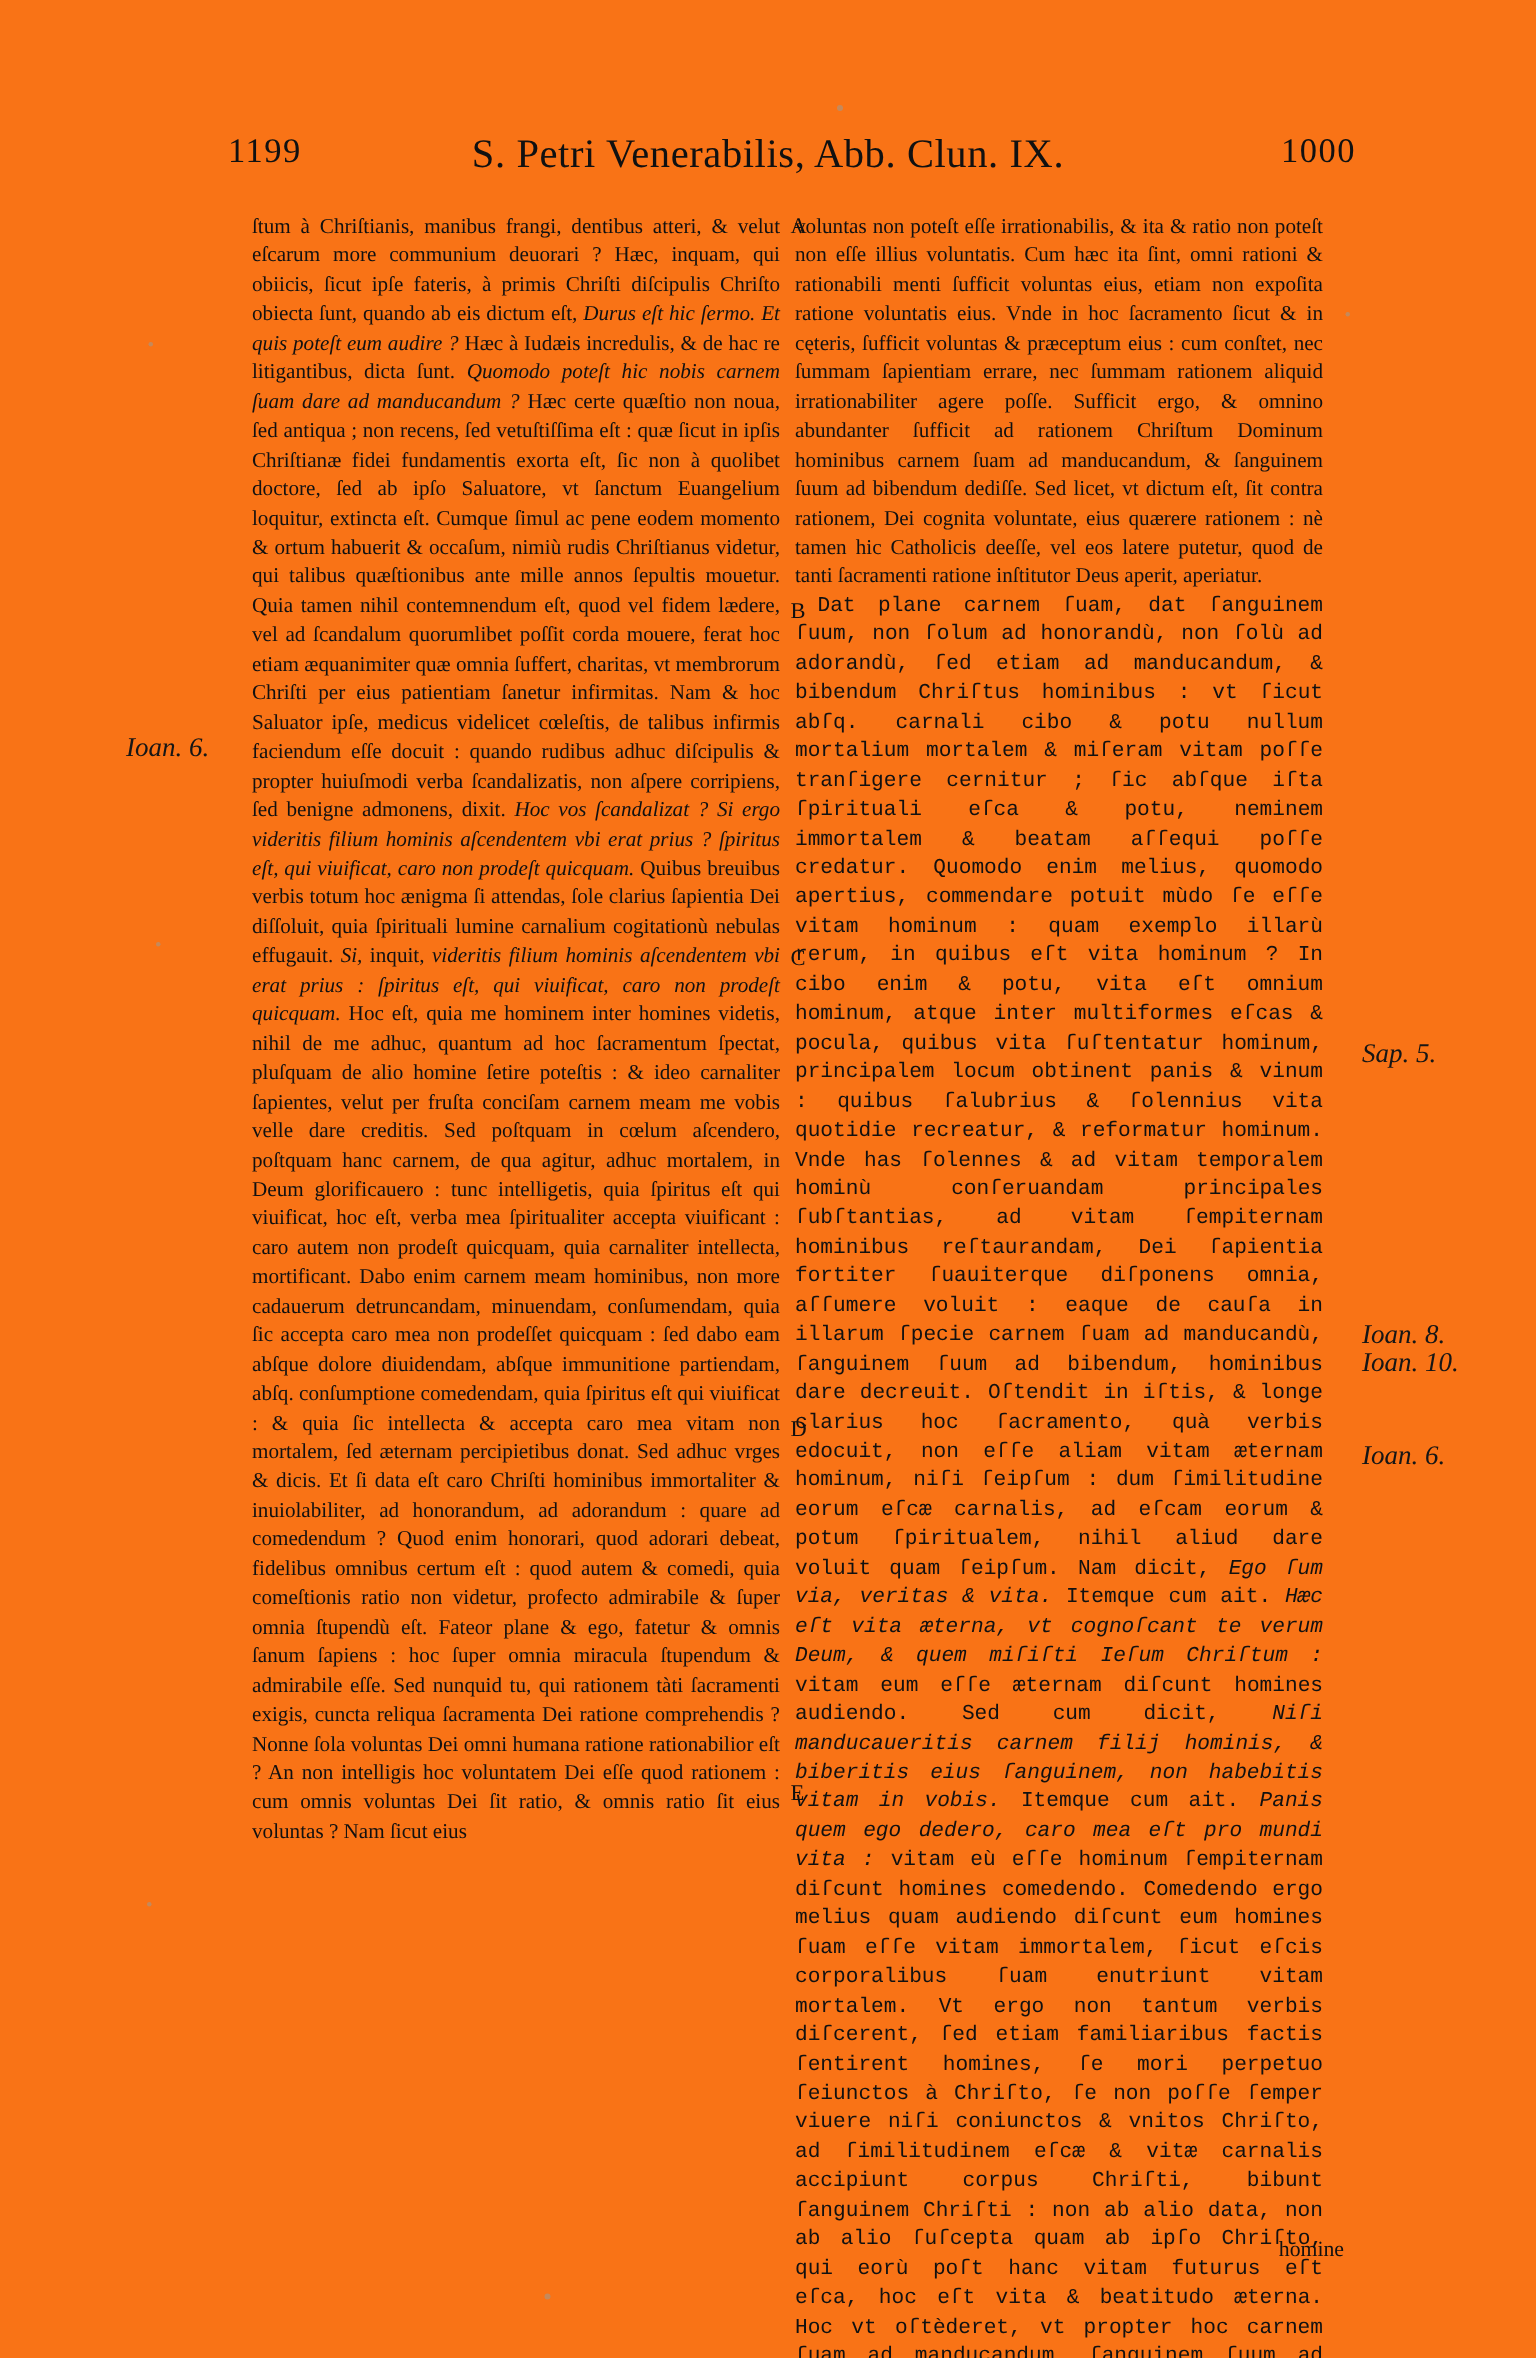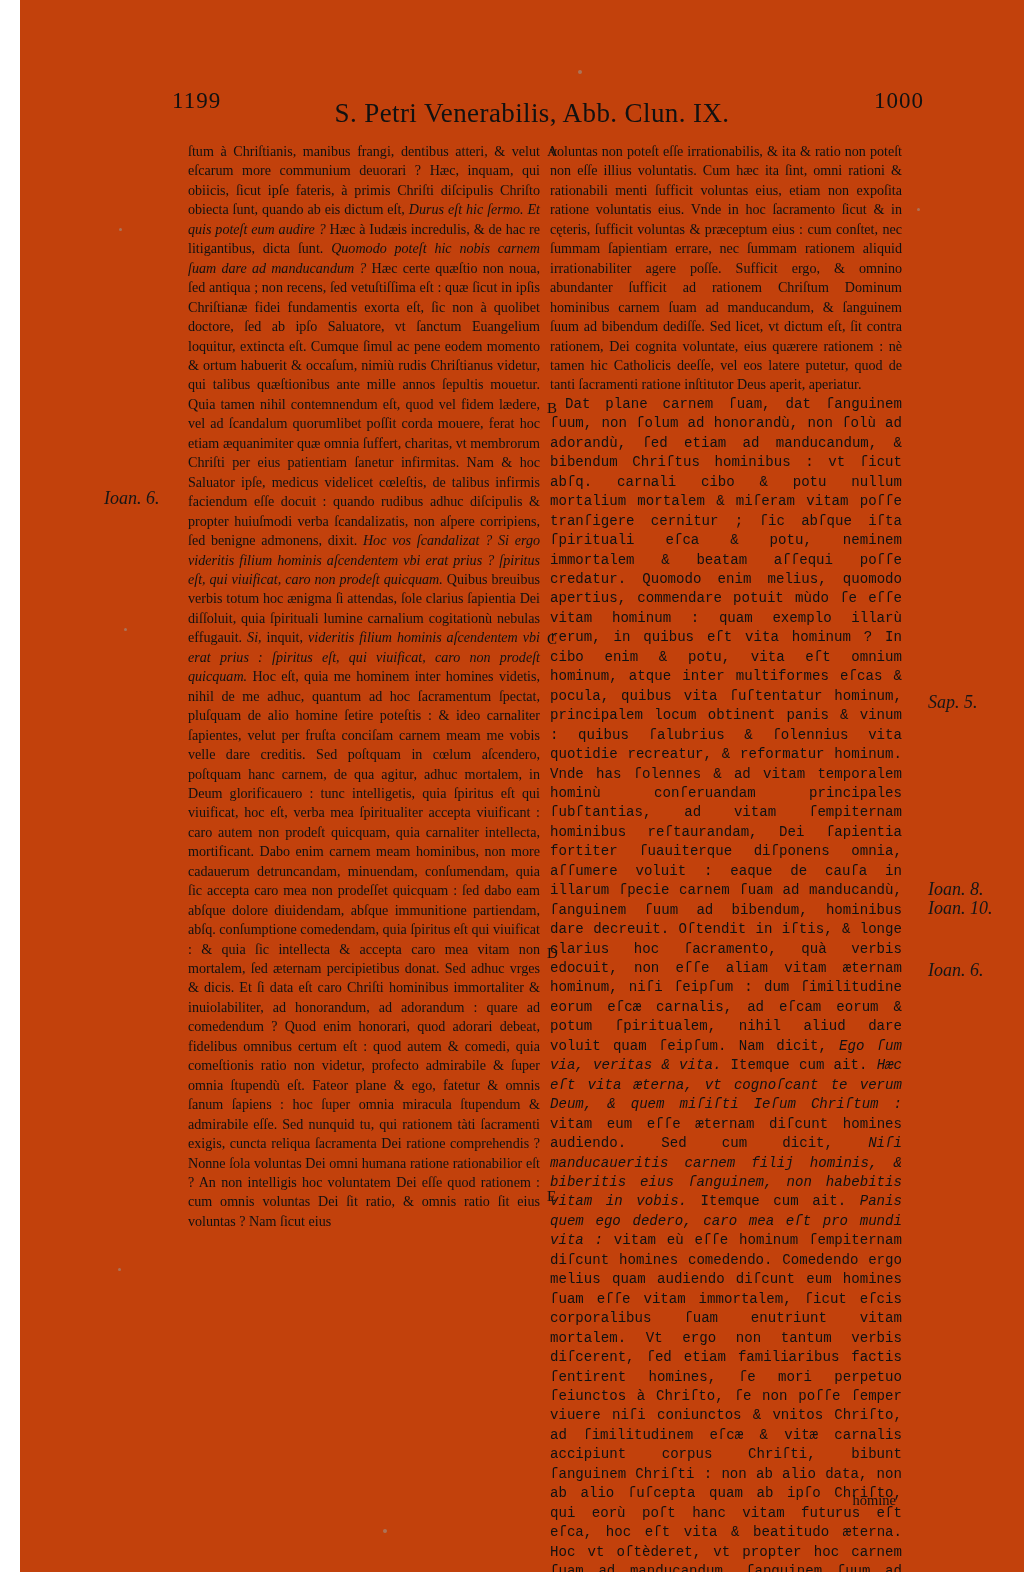--- a/index.html
+++ b/index.html
@@ -12,22 +12,21 @@
     height: 1572px;
     font-family: "Liberation Serif", "DejaVu Serif", serif;
     color: #111111;
     position: relative;
     overflow: hidden;
   }
 
   .page {
     position: absolute;
     inset: 0;
-    background: #c2410c;
-    margin-left: 20px;
+    background: #f97316;
   }
 
   
   .running-head {
     position: absolute;
     top: 82px;
     left: 0;
     width: 1024px;
     height: 42px;
   }
@@ -35,21 +34,21 @@
     position: absolute;
     left: 152px;
     top: 6px;
     font-size: 23px;
     letter-spacing: 1px;
     font-family: "Liberation Serif", serif;
   }
   .head-title {
     position: absolute;
     left: 0;
-    top: 16px;
+    top: 5px;
     width: 1024px;
     text-align: center;
     font-size: 27px;
     letter-spacing: 0.4px;
   }
   .folio-right {
     position: absolute;
     right: 120px;
     top: 6px;
     font-size: 23px;

